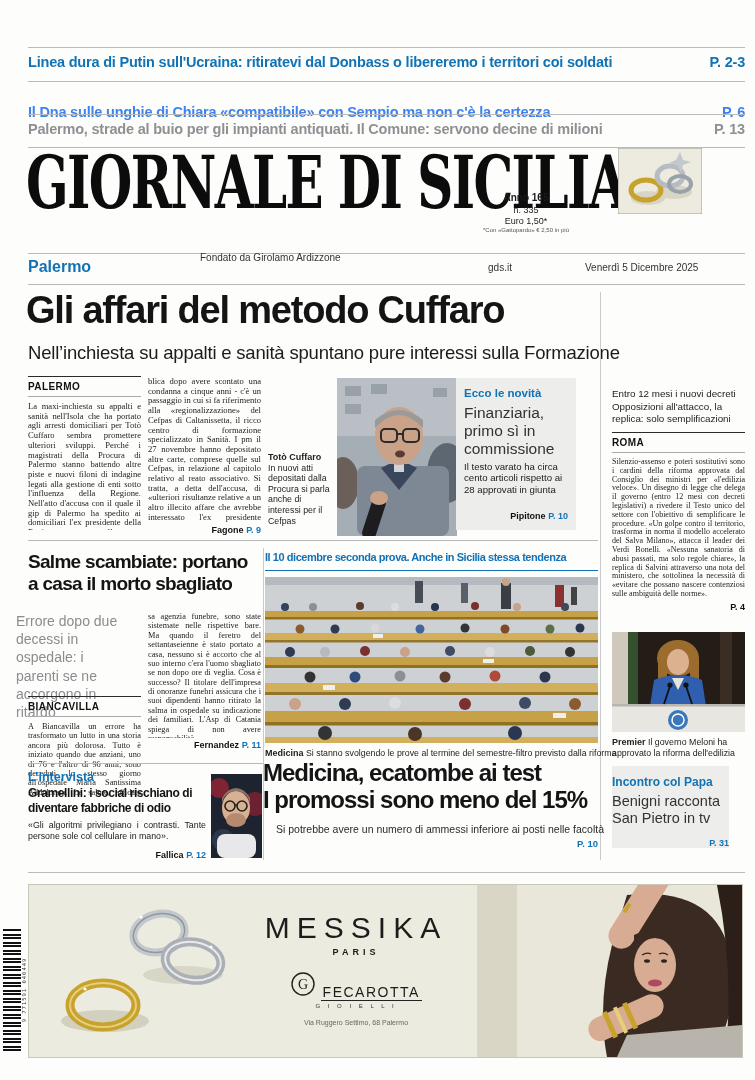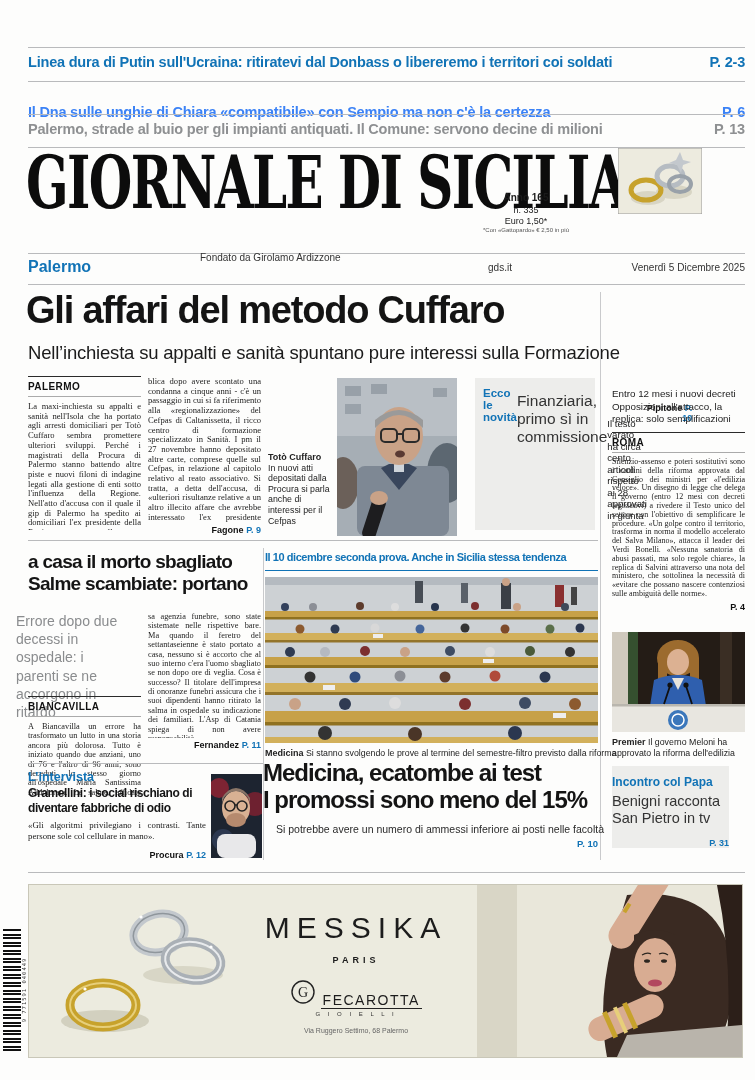--- a/index.html
+++ b/index.html
@@ -1,21 +1,21 @@
 <!DOCTYPE html>
 <html><head>
 <meta charset="utf-8">
 <style>
   html,body{margin:0;padding:0;background:#e8e8e8}
   .page{position:relative;width:755px;height:1080px;background:#fdfdfc;margin:0 auto;
         font-family:"Liberation Sans",sans-serif;color:#1a1a1a;overflow:hidden}
   .abs{position:absolute}
   .hr{position:absolute;height:1px;background:#b9babc}
   .vr{position:absolute;width:1px;background:#c9cacc}
-  .serif{font-family:Liberation Serif, serif}
+  .serif{font-family:Liberation Sans, sans-serif}
   .blue{color:#1173b6}
   .gray{color:#8e9092}
   .tb-row{position:absolute;left:28px;width:717px;display:flex;justify-content:space-between;
           align-items:baseline;font-weight:bold;font-size:14.5px;letter-spacing:-0.2px}
   .masthead-title{position:absolute;left:26px;top:146px;font-family:"DejaVu Serif",serif;
           font-weight:bold;font-size:64px;line-height:1;letter-spacing:-2px;
           transform:scale(0.78,1.14);transform-origin:left top;white-space:nowrap;color:#0c0c0c}
   .mh-info{position:absolute;left:440px;top:192px;width:172px;text-align:center;line-height:1.25}
   .mh-info .a{font-weight:bold;font-size:10px}
   .mh-info .b{font-size:9px}
@@ -78,21 +78,21 @@
     <div class="a">Anno 165</div>
     <div class="b">n. 335</div>
     <div class="b">Euro 1,50*</div>
     <div class="c">*Con «Gattopardo» € 2,50 in più</div>
   </div>
 
   <div class="hr" style="left:28px;top:253px;width:717px"></div>
   <div class="abs blue" style="left:28px;top:258px;font-size:16px;font-weight:bold">Palermo</div>
   <div class="abs datebar" style="left:200px;top:252px;width:260px;">Fondato da Girolamo Ardizzone</div>
   <div class="abs datebar" style="left:465px;top:262px;width:70px;text-align:center">gds.it</div>
-  <div class="abs datebar" style="left:585px;top:262px;width:160px;text-align:right">Venerdì 5 Dicembre 2025</div>
+  <div class="abs datebar" style="left:585px;top:262px;width:160px;">Venerdì 5 Dicembre 2025</div>
   <div class="hr" style="left:28px;top:284px;width:717px"></div>
 
   <div class="lead-headline">Gli affari del metodo Cuffaro</div>
   <div class="lead-subhead">Nell’inchiesta su appalti e sanità spuntano pure interessi sulla Formazione</div>
 
   <div class="vr" style="left:600px;top:292px;height:568px"></div>
 
   <div class="abs" style="left:28px;top:376px;width:113px">
     <div class="secthead">PALERMO</div>
     <div class="body-txt" style="height:128px;margin-top:5px">La maxi-inchiesta su appalti e sanità nell'Isola che ha portato agli arresti domiciliari per Totò Cuffaro sembra promettere ulteriori sviluppi. Perché i magistrati della Procura di Palermo stanno battendo altre piste e nuovi filoni di indagine legati alla gestione di enti sotto l'influenza della Regione. Nell'atto d'accusa con il quale il gip di Palermo ha spedito ai domiciliari l'ex presidente della Regione - tornato sulla scena pub-</div>
@@ -124,57 +124,57 @@
     <rect x="44" y="51" width="16" height="13" rx="4" fill="none" stroke="#2a2a2a" stroke-width="2"></rect>
     <rect x="66" y="51" width="16" height="13" rx="4" fill="none" stroke="#2a2a2a" stroke-width="2"></rect>
     <line x1="60" y1="56" x2="66" y2="56" stroke="#2a2a2a" stroke-width="2"></line>
     <ellipse cx="63" cy="76" rx="5" ry="3.5" fill="#5a3a33"></ellipse>
     <g transform="rotate(18 37 140)">
       <rect x="30" y="118" width="14" height="44" rx="6" fill="#1d1d1f"></rect>
     </g>
     <ellipse cx="42" cy="120" rx="9" ry="7" fill="#c9a287"></ellipse>
   </svg>
 
-  <div class="abs boxg" style="left:475px;top:378px;width:104px;height:134px;padding:9px 8px;
-       display:flex;flex-direction:row">
+  <div class="abs boxg" style="left:456px;top:378px;width:104px;height:134px;padding:9px 8px;
+       display:flex;flex-direction:column">
     <div class="kicker" style="font-size:11.5px">Ecco le novità</div>
     <div style="font-size:15.5px;line-height:1.15;color:#333;margin-top:5px">Finanziaria, primo sì in commissione</div>
     <div style="font-size:9.6px;line-height:1.2;color:#222;margin-top:auto">Il testo varato ha circa cento articoli rispetto ai 28 approvati in giunta</div>
     <div class="byline" style="margin-top:16px">
       <span>Pipitone</span>&nbsp;<span class="pg">P. 10</span>
     </div>
   </div>
 
   <div class="hr" style="left:28px;top:540px;width:570px"></div>
   <div class="vr" style="left:263px;top:548px;height:312px"></div>
 
   <div class="abs" style="left:28px;top:551px;width:235px;font-size:19px;font-weight:bold;
        letter-spacing:-0.7px;line-height:1.14;color:#141414">
+    <div>Salme scambiate: portano</div>
     <div>a casa il morto sbagliato</div>
-    <div>Salme scambiate: portano</div>
   </div>
   <div class="abs" style="left:16px;top:612px;width:113px;font-size:14px;line-height:1.3;color:#8a8c8e">Errore dopo due decessi in ospedale: i parenti se ne accorgono in ritardo</div>
   <div class="abs" style="left:28px;top:696px;width:113px">
     <div class="secthead">BIANCAVILLA</div>
     <div class="body-txt" style="height:76px;margin-top:5px;font-size:8.3px">A Biancavilla un errore ha trasformato un lutto in una storia ancora più dolorosa. Tutto è iniziato quando due anziani, uno di 76 e l'altro di 96 anni, sono deceduti lo stesso giorno all'ospedale Maria Santissima Addolorata. Le salme, affidate alla stes-</div>
   </div>
   <div class="abs body-txt" style="left:148px;top:612px;width:113px;height:126px;font-size:8.3px">sa agenzia funebre, sono state sistemate nelle rispettive bare. Ma quando il feretro del settantaseienne è stato portato a casa, nessuno si è accorto che al suo interno c'era l'uomo sbagliato se non dopo ore di veglia. Cosa è successo? Il titolare dell'impresa di onoranze funebri assicura che i suoi dipendenti hanno ritirato la salma in ospedale su indicazione dei familiari. L'Asp di Catania spiega di non avere responsabilità.</div>
   <div class="abs byline" style="left:148px;top:740px;width:113px">
     <span>Fernandez</span>&nbsp;<span class="pg">P. 11</span>
   </div>
 
   <div class="hr" style="left:28px;top:763px;width:235px"></div>
 
   <div class="abs kicker" style="left:28px;top:770px;font-size:12.5px">L’intervista</div>
   <div class="abs" style="left:28px;top:786px;width:185px;font-size:12px;font-weight:bold;
        letter-spacing:-0.4px;line-height:1.22;color:#141414">Gramellini: i social rischiano di diventare fabbriche di odio</div>
   <div class="abs serif" style="left:28px;top:820px;width:178px;font-size:8.8px;line-height:1.25;
        text-align:justify">«Gli algoritmi privilegiano i contrasti. Tante persone sole col cellulare in mano».</div>
   <div class="abs byline" style="left:28px;top:850px;width:178px">
-    <span>Procura</span>&nbsp;<span class="pg">P. 12</span>
+    <span>Fallica</span>&nbsp;<span class="pg">P. 12</span>
   </div>
   <svg class="abs" style="left:211px;top:774px" width="51" height="84" viewBox="0 0 51 84">
     <rect width="51" height="84" fill="#1d2430"></rect>
     <circle cx="8" cy="14" r="10" fill="#7e2433"></circle>
       <circle cx="44" cy="30" r="12" fill="#6e2130"></circle>
     <circle cx="12" cy="66" r="11" fill="#2c3850"></circle>
     <rect x="6" y="60" width="39" height="24" rx="8" fill="#e8e8ea"></rect>
     <ellipse cx="25" cy="34" rx="14" ry="17" fill="#d8b193"></ellipse>
     <path d="M11 30 Q13 18 25 17 Q37 18 39 30 L39 24 Q33 14 25 14 Q17 14 11 24 Z" fill="#8a7668"></path>
     <ellipse cx="25" cy="46" rx="10" ry="7" fill="#b68a6e"></ellipse>
@@ -323,21 +323,21 @@
       </g>
       <ellipse cx="62" cy="116" rx="33" ry="22" fill="none" stroke="#c7a22c" stroke-width="9"></ellipse>
       <ellipse cx="62" cy="116" rx="33" ry="22" fill="none" stroke="#e7cf7a" stroke-width="2"></ellipse>
       <circle cx="100" cy="28" r="1.6" fill="#fff"></circle>
         <circle cx="170" cy="58" r="1.6" fill="#fff"></circle>
       <circle cx="44" cy="100" r="1.6" fill="#fff"></circle>
     </svg>
 
     <div class="abs" style="left:222px;top:26px;width:210px;text-align:center">
       <div style="font-size:30px;letter-spacing:7px;color:#1c1c1c;font-weight:400">MESSIKA</div>
-      <div style="font-size:9px;letter-spacing:4px;font-weight:bold;color:#1c1c1c;margin-top:10px">PARIS</div>
+      <div style="font-size:9px;letter-spacing:4px;font-weight:bold;color:#1c1c1c;margin-top:2px">PARIS</div>
       <svg width="26" height="26" viewBox="0 0 26 26" style="margin-top:14px">
         <circle cx="13" cy="13" r="11" fill="none" stroke="#222" stroke-width="1.4"></circle>
         <text x="13" y="18" text-anchor="middle" font-family="Liberation Serif,serif" font-size="14" fill="#222">G</text>
       </svg>
       <div style="font-size:14px;letter-spacing:1.5px;color:#1c1c1c;border-bottom:1px solid #222;
            display:inline-block;padding:0 2px">FECAROTTA</div>
       <div style="font-size:6px;letter-spacing:3px;color:#333;margin-top:2px">G I O I E L L I</div>
       <div style="font-size:7px;color:#666;margin-top:10px">Via Ruggero Settimo, 68 Palermo</div>
     </div>
 

